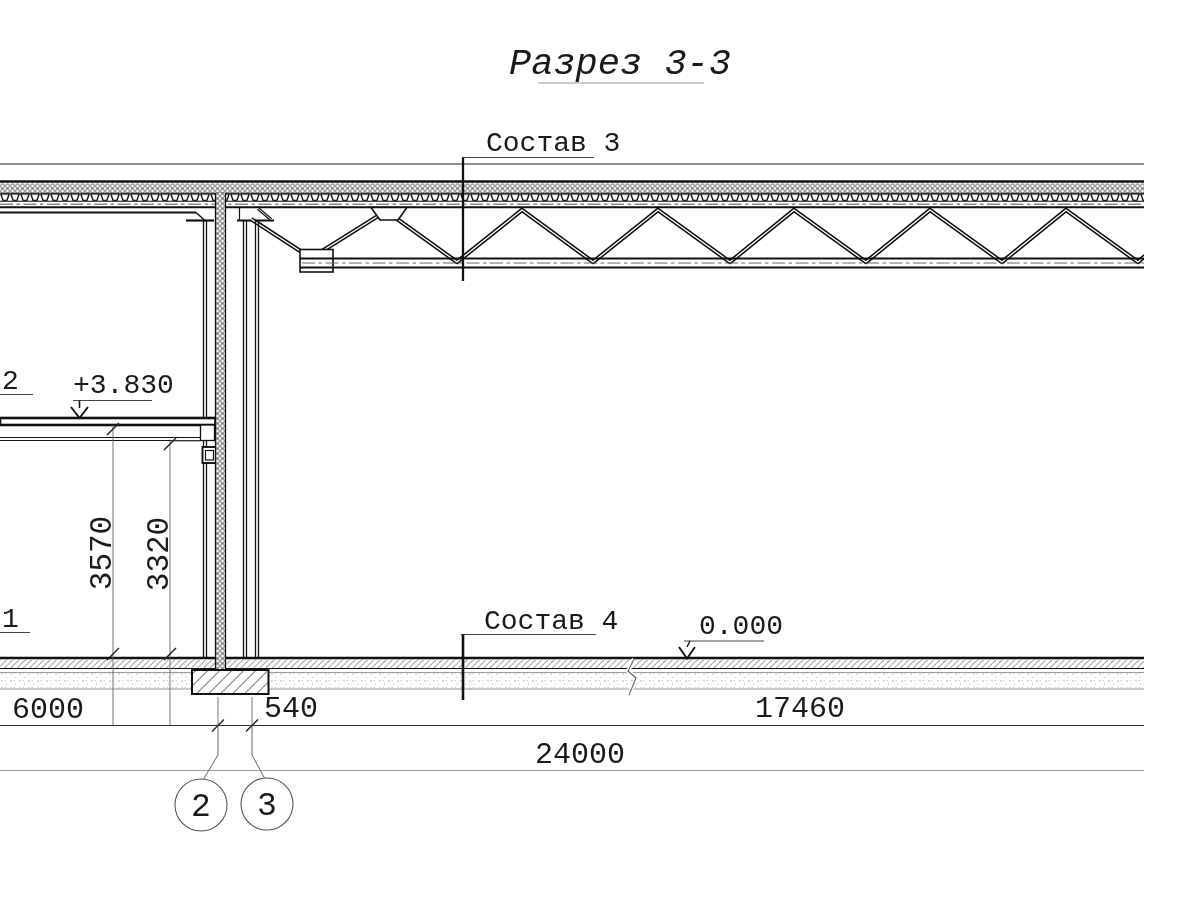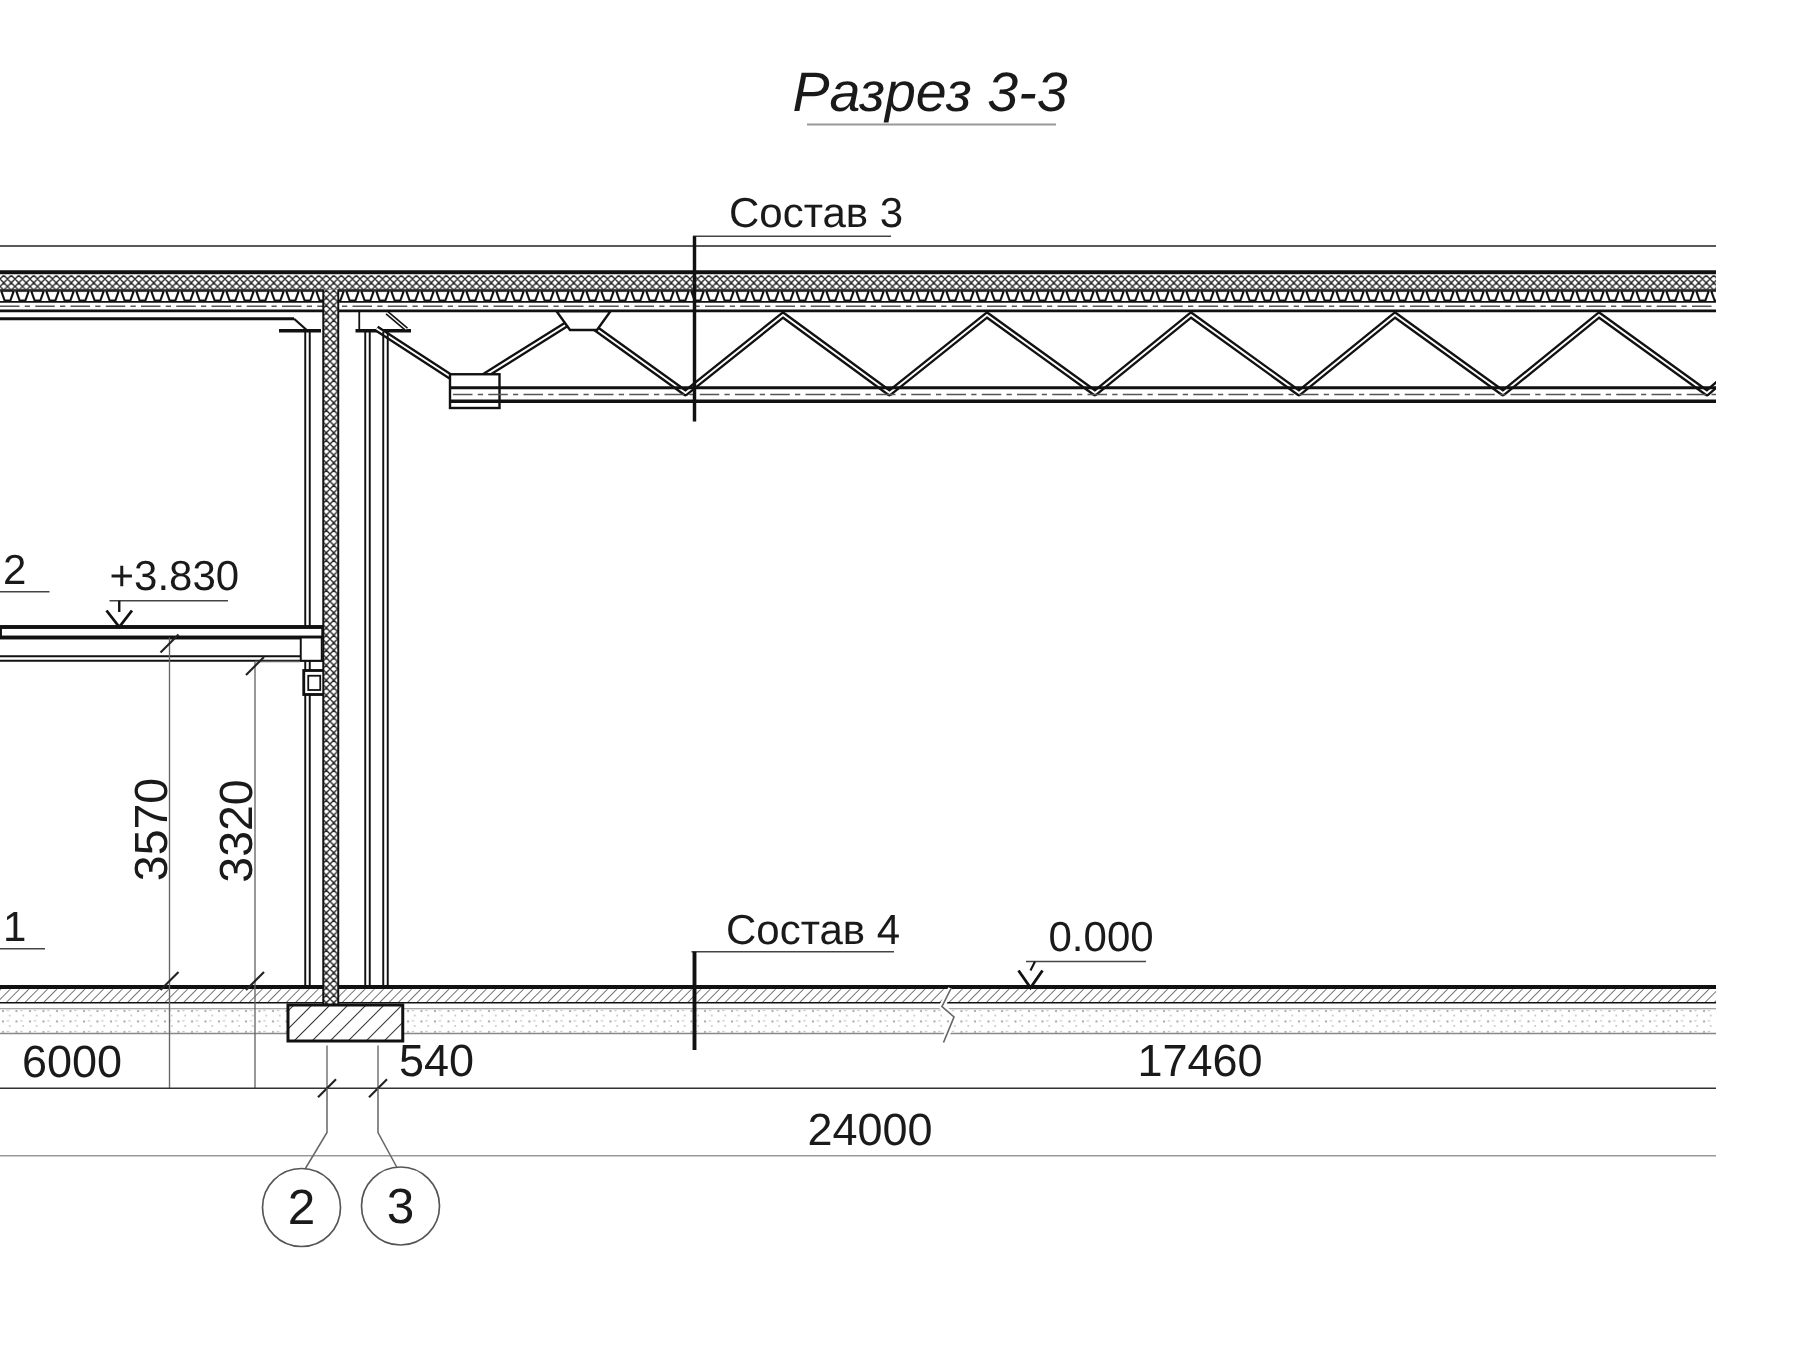--- a/index.html
+++ b/index.html
@@ -1,20 +1,20 @@
 <!DOCTYPE html>
 <html><head>
 <meta charset="utf-8">
 <style>
   html,body{margin:0;padding:0;background:#fff;}
   .canvas{
     position:relative;
     width:1144px;height:900px;
     background:#ffffff;
-    font-family:Liberation Sans, sans-serif;
+    font-family:Liberation Mono, monospace;
     overflow:hidden;
   }
   svg text{fill:#1a1a1a;}
   .t-title{font-size:37px;font-style:italic;}
   .t-label{font-size:28px;}
   .t-dim{font-size:30px;}
   .t-dimv{font-size:31px;}
   .t-grid{font-size:33px;}
 </style>
 </head>

